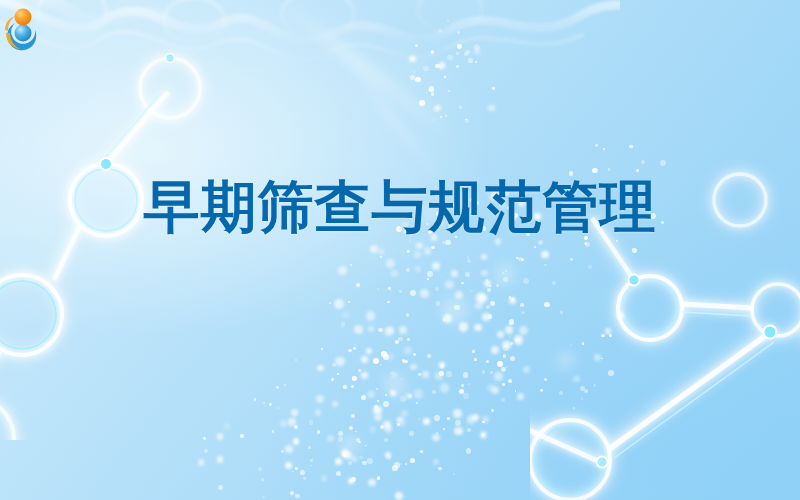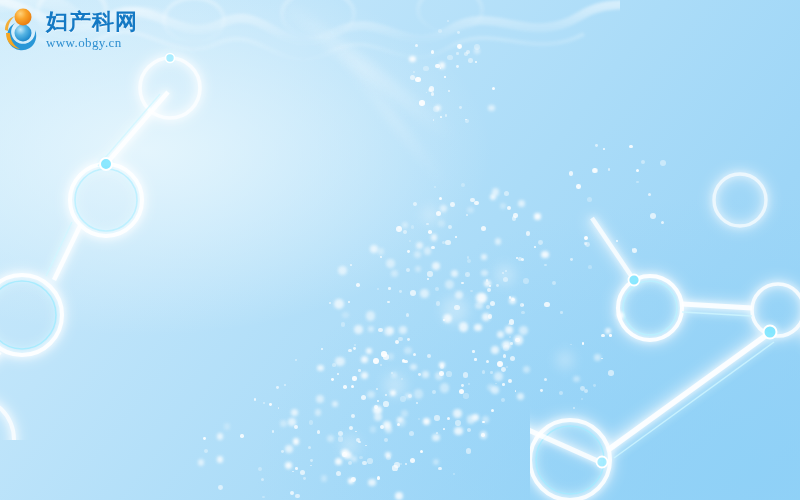--- a/index.html
+++ b/index.html
@@ -633,22 +633,19 @@
         <path d="M7,20 A14.5,14.5 0 1 0 31,24 A12,12 0 1 1 11,17 Z" fill="#1A8FD4" opacity=".92"></path>
 
         <path d="M2,27 C2,36 8,42 16,43 C10,40 6,34 6,27 Z" fill="#F5A623"></path>
         <path d="M1,24 C1,17 5,12 11,10 C6,14 4,19 4,25 Z" fill="#F5A623" opacity=".9"></path>
 
         <circle cx="19" cy="27" r="8.5" fill="url(#gBl)"></circle>
 
         <circle cx="19" cy="11" r="8.5" fill="url(#gOr)"></circle>
       </svg>
     </div>
-    <div class="logo-text-wrap">
-      <div id="logo-cn">妇产科网</div>
-      <div id="logo-url">www.obgy.cn</div>
-    </div>
   </div>
 
   <div id="title-block">
+    <span class="title-line">早期筛查与规范管理</span>
   </div>
 
 </div>
 
 </body></html>

